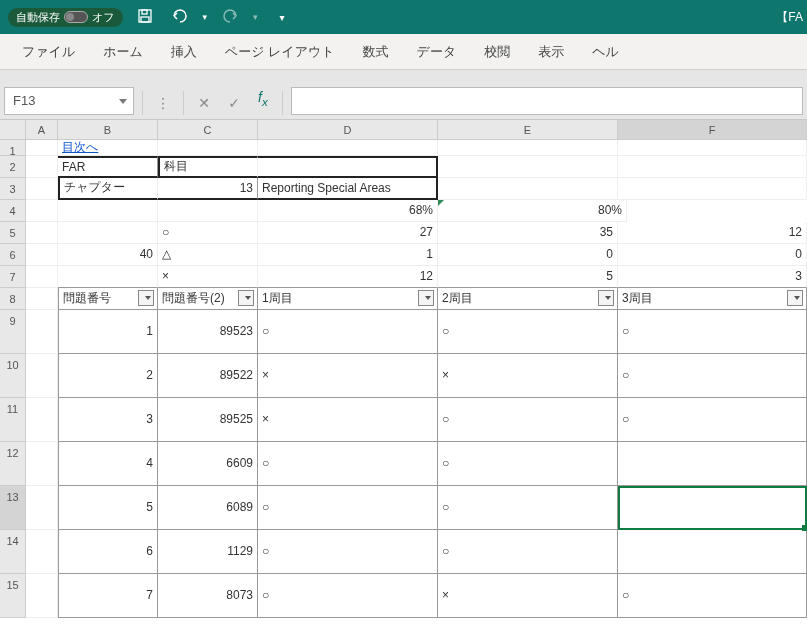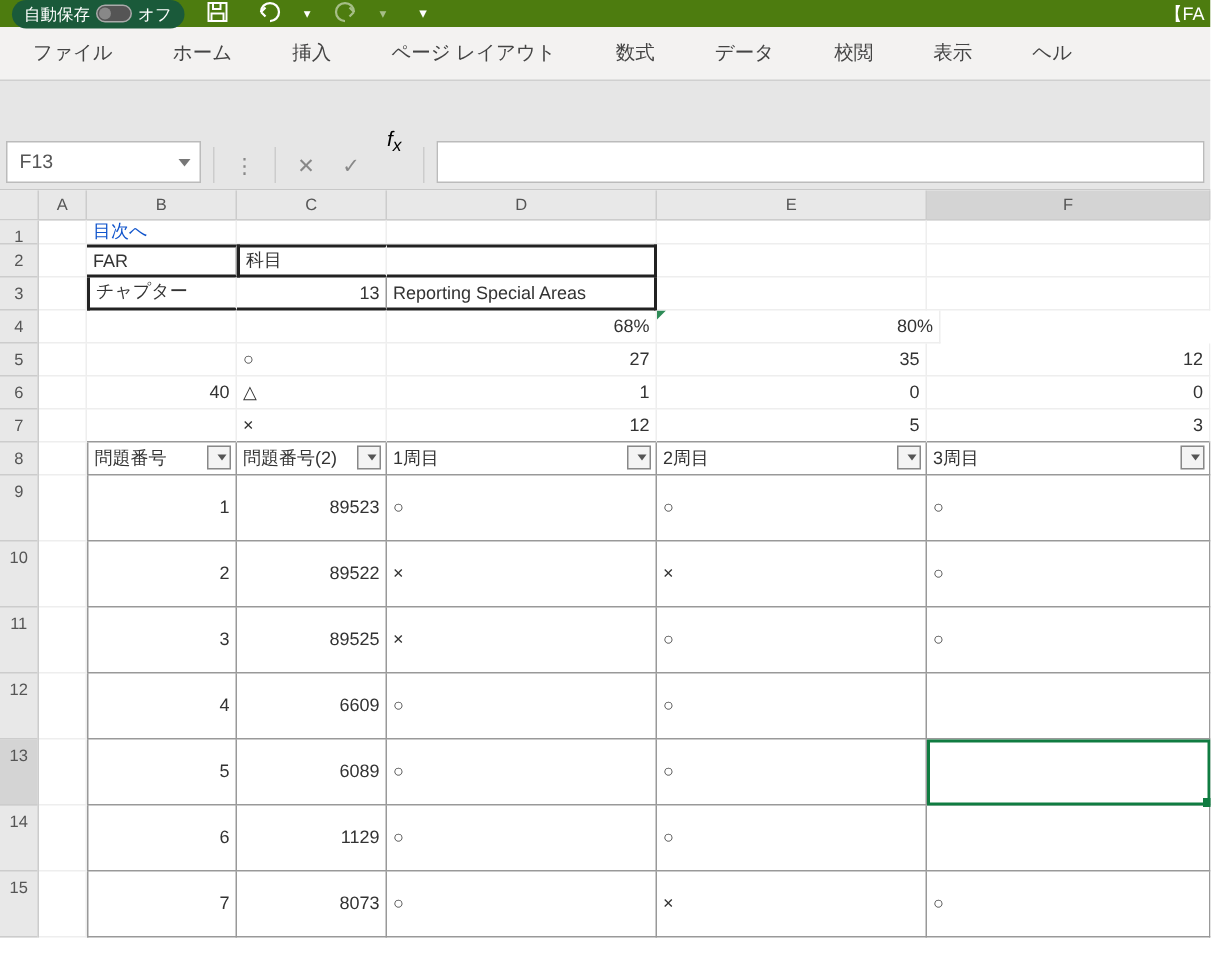--- a/index.html
+++ b/index.html
@@ -1,53 +1,53 @@
 <!DOCTYPE html>
 <html><head>
 <meta charset="utf-8">
 <style>
 *{box-sizing:border-box;margin:0;padding:0;font-family:"Meiryo UI","Yu Gothic",sans-serif}
 body{background:#fff;width:807px;height:639px;overflow:hidden;font-size:12px;color:#333}
-.titlebar{height:18px;background:#4d7c0f;display:flex;align-items:center;color:#fff}
+.titlebar{height:34px;background:#0f766e;display:flex;align-items:center;color:#fff}
 .autosave{background:#1a5a3a;padding:2px 8px;border-radius:10px;margin-left:8px;font-size:11px;display:flex;align-items:center;gap:4px}
 .autosave-pill{width:24px;height:12px;border:1px solid #aaa;border-radius:8px;position:relative;background:#555}
 .autosave-pill::after{content:"";width:8px;height:8px;background:#888;border-radius:50%;position:absolute;left:1px;top:1px}
 .qat{display:flex;align-items:center;gap:10px;margin-left:10px}
 .qat-btn{color:#fff;font-size:14px;cursor:pointer;padding:2px 4px}
 .qat-btn.disabled{opacity:.5}
 .doc-title{margin-left:auto;margin-right:4px;color:#fff;font-size:12px}
-.ribbon{height:36px;background:#f3f2f1;display:flex;padding:0 8px;gap:12px;border-bottom:1px solid #d0d0d0}
+.ribbon{height:36px;background:#f3f2f1;display:flex;align-items:center;padding:0 8px;gap:0;border-bottom:1px solid #d0d0d0}
 .tab{padding:8px 14px;font-size:13px;color:#444;cursor:pointer}
 .fbar-wrap{background:#e6e6e6;padding:12px 4px 4px;border-bottom:1px solid #c8c8c8}
 .fbar{display:flex;align-items:flex-end;gap:6px}
 .namebox{width:130px;height:28px;background:#fff;border:1px solid #bbb;display:flex;align-items:center;padding:0 8px;font-size:13px;color:#555;position:relative}
 .namebox::after{content:"";position:absolute;right:6px;top:11px;border-left:4px solid transparent;border-right:4px solid transparent;border-top:5px solid #777}
 .fx-sep{width:1px;height:24px;background:#ccc;margin:0 2px}
 .fx-btn{width:24px;height:24px;display:flex;align-items:center;justify-content:center;color:#888;font-size:14px;cursor:pointer}
-.fx-label{font-style:italic;font-family:"Times New Roman",serif;font-size:14px;color:#000000;margin:18px 6px}
+.fx-label{font-style:italic;font-family:"Times New Roman",serif;font-size:14px;color:#0f766e;margin:7px 6px}
 .fx-input{flex:1;height:28px;background:#fff;border:1px solid #bbb;padding:0 6px}
 .grid-wrap{position:relative;background:#fff}
 .col-headers{display:flex;height:20px;border-bottom:1px solid #ccc;background:#e8e8e8}
 .row-hdr-spacer{width:26px;border-right:1px solid #ccc;background:#e8e8e8}
 .col-h{border-right:1px solid #ccc;text-align:center;line-height:20px;font-size:11px;color:#555;background:#e8e8e8}
 .col-A{width:32px}.col-B{width:100px}.col-C{width:100px}.col-D{width:180px}.col-E{width:180px}.col-F{width:189px}
 .col-h.sel{background:#d4d4d4}
 .grid-body{display:flex}
 .row-headers{width:26px;background:#e8e8e8;border-right:1px solid #ccc}
 .row-h{height:22px;border-bottom:1px solid #ccc;text-align:center;line-height:22px;font-size:11px;color:#555}
 .row-h.r1{height:16px}
 .row-h.tall{height:44px}
 .row-h.sel{background:#d4d4d4}
 .cells{position:relative;flex:1}
 .row{display:flex;height:22px}
 .row.r1{height:16px}
 .row.tall{height:44px}
 .cell{border-right:1px solid #eee;border-bottom:1px solid #eee;padding:0 4px;display:flex;align-items:center;font-size:12px;overflow:hidden;white-space:nowrap}
 .c-A{width:32px}.c-B{width:100px}.c-C{width:100px}.c-D{width:180px}.c-E{width:180px}.c-F{width:189px}
-.link{color:#1155cc;}
+.link{color:#1155cc;text-decoration:underline}
 .thick-top{border-top:2px solid #222!important}
 .thick-bottom{border-bottom:2px solid #222!important}
 .thick-left{border-left:2px solid #222!important}
 .thick-right{border-right:2px solid #222!important}
 .b-bottom{border-bottom:1px solid #999!important}
 .b-right{border-right:1px solid #999!important}
 .b-left{border-left:1px solid #999!important}
 .ar{justify-content:flex-end}
 .filter{position:relative}
 .filter::after{content:"";position:absolute;right:3px;top:50%;transform:translateY(-50%);width:14px;height:14px;border:1px solid #888;background:#f4f4f4;clip-path:none}

